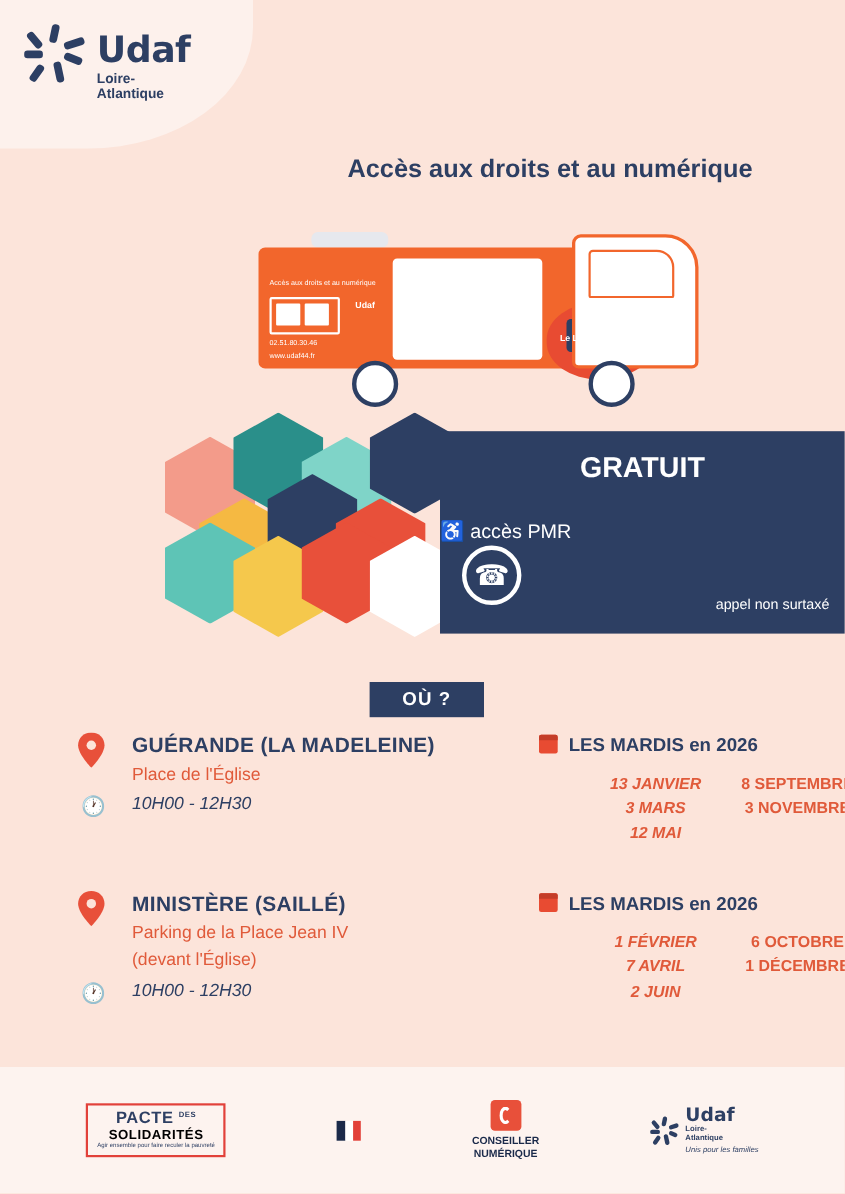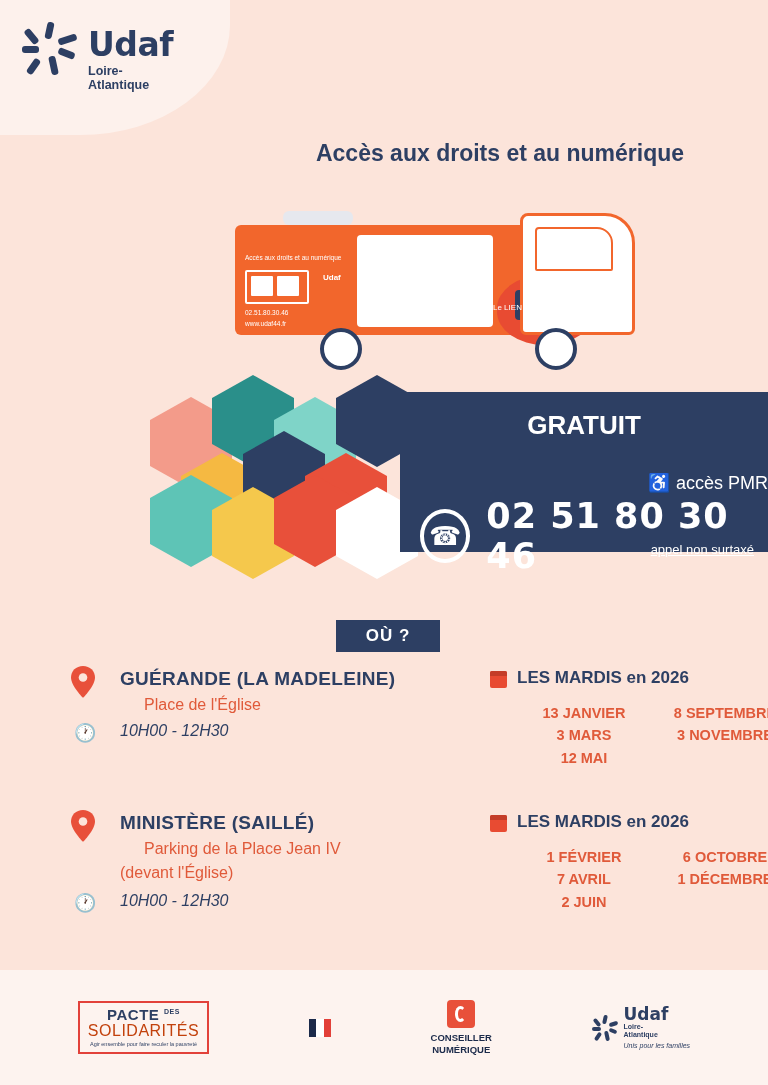--- a/index.html
+++ b/index.html
@@ -77,82 +77,82 @@
   }
   .bus-screen{
     position:absolute;left:10px;top:45px;width:60px;height:30px;border:2px solid #fff;border-radius:2px;
   }
   .bus-screen i{position:absolute;top:4px;width:22px;height:20px;background:#fff;border-radius:1px;}
   .bus-logo-mini{position:absolute;left:88px;top:48px;color:#fff;font-size:8px;font-weight:bold;}
   .bus-contact{position:absolute;left:10px;top:82px;color:#fff;font-size:6.5px;line-height:1.7;}
   .wheel{position:absolute;bottom:0;width:42px;height:42px;border-radius:50%;background:#fff;border:4px solid #2d3f63;box-sizing:border-box;}
   .wheel.w1{left:85px;}
   .wheel.w2{left:300px;}
-  .bus-lelien{position:absolute;left:258px;top:98px;color:#fff;font-size:8px;font-weight:normal;}
+  .bus-lelien{position:absolute;left:274px;top:98px;color:#fff;font-size:8px;font-weight:bold;}
 
   
   .hexes{position:absolute;left:150px;top:375px;width:260px;height:195px;}
   .hex{position:absolute;width:82px;height:92px;clip-path:polygon(50% 0,100% 25%,100% 75%,50% 100%,0 75%,0 25%);}
 
   
   .infobox{
-    position:absolute;left:400px;top:392px;width:368px;height:160px;
+    position:absolute;left:400px;top:392px;width:368px;height:184px;
     background:#2d3f63;color:#fff;
   }
   .gratuit{position:absolute;left:0;top:18px;width:368px;text-align:center;font-size:26px;font-weight:bold;}
   .rdv{position:absolute;left:0;top:48px;width:368px;text-align:center;font-size:25px;font-weight:bold;}
-  .pmr{position:absolute;left:0;top:80px;width:368px;text-align:right;font-size:18px;}
+  .pmr{position:absolute;left:0;top:80px;width:368px;text-align:left;font-size:18px;}
   .phone-row{position:absolute;left:20px;top:104px;display:flex;align-items:center;gap:16px;}
   .phone-circle{
     width:54px;height:54px;border-radius:50%;border:4px solid #fff;box-sizing:border-box;
     display:flex;align-items:center;justify-content:center;font-size:26px;
   }
   .phone-num{font-size:35px;font-weight:bold;letter-spacing:1px;font-family:"DejaVu Sans",sans-serif;}
-  .surtaxe{position:absolute;right:14px;top:150px;font-size:13px;text-decoration:underline;}
+  .surtaxe{position:absolute;right:14px;top:150px;font-size:13px;}
 
   
   .ou{
     position:absolute;left:336px;top:620px;width:104px;height:32px;background:#2d3f63;color:#fff;
     display:flex;align-items:center;justify-content:center;font-size:17px;font-weight:bold;letter-spacing:1px;
   }
 
   
   .loc{position:absolute;left:70px;width:700px;}
   .loc1{top:664px;}
   .loc2{top:808px;}
   .pin{position:absolute;left:0;top:2px;width:26px;height:32px;}
   .pin svg{display:block;}
   .loc-name{
     position:absolute;left:50px;top:4px;font-size:19px;font-weight:bold;color:#2d3f63;letter-spacing:0.3px;
   }
-  .loc-addr{position:absolute;left:50px;top:32px;font-size:16px;color:#e05a3a;margin-left:24px;}
+  .loc-addr{position:absolute;left:50px;top:32px;font-size:16px;color:#e05a3a;}
   .loc-addr2{position:absolute;left:50px;top:56px;font-size:16px;color:#e05a3a;}
   .clock{position:absolute;left:4px;font-size:18px;color:#2d3f63;}
   .loc-hours{position:absolute;left:50px;font-size:16px;color:#2d3f63;font-style:italic;}
 
-  .cal-row{position:absolute;left:420px;top:4px;display:flex;align-items:flex-end;gap:10px;}
+  .cal-row{position:absolute;left:420px;top:4px;display:flex;align-items:flex-start;gap:10px;}
   .cal-icon{width:17px;height:17px;background:#e84b32;border-radius:2px;position:relative;}
   .cal-icon:before{content:"";position:absolute;left:0;top:0;width:17px;height:5px;background:#c43d28;border-radius:2px 2px 0 0;}
   .cal-label{font-size:17px;font-weight:bold;color:#2d3f63;}
   .dates{position:absolute;left:455px;top:38px;width:300px;}
   .dates-col{position:absolute;font-size:14.5px;font-weight:bold;color:#e05a3a;line-height:1.55;text-align:center;}
-  .dc1{left:4px;width:110px;}
+  .dc1{left:16px;width:110px;font-style:italic;}
   .dc2{left:135px;width:130px;}
 
   
   .footer{
     position:absolute;left:0;bottom:0;width:768px;height:115px;background:#fdf3ef;
     display:flex;align-items:center;justify-content:space-around;padding:0 28px;box-sizing:border-box;
   }
   .f-item{display:flex;align-items:center;}
   .pacte{
     border:2px solid #e2413a;padding:4px 8px;text-align:center;line-height:1.05;
   }
   .pacte .p1{font-size:15px;font-weight:bold;color:#2d3f63;letter-spacing:0.5px;}
-  .pacte .p2{font-size:16px;font-weight:normal;color:#c2410c;letter-spacing:0.5px;}
+  .pacte .p2{font-size:12px;font-weight:bold;color:#000000;letter-spacing:0.5px;}
   .pacte .p3{font-size:5.5px;color:#2d3f63;margin-top:2px;}
   .marianne{display:flex;align-items:center;gap:6px;}
   .flag{width:22px;height:18px;display:flex;}
   .flag i{flex:1;}
   .min-txt{font-size:9px;font-weight:bold;color:#1b2a4a;line-height:1.2;}
   .min-dev{font-size:6px;color:#1b2a4a;font-style:italic;margin-top:2px;line-height:1.2;}
   .cn{text-align:center;}
   .cn-mark{width:28px;height:28px;background:#e8503a;border-radius:4px;margin:0 auto 4px;position:relative;}
   .cn-mark:after{content:"";position:absolute;left:8px;top:6px;width:11px;height:16px;border:3px solid #fff;border-radius:50%;border-right-color:transparent;box-sizing:border-box;}
   .cn-txt{font-size:9.5px;font-weight:bold;color:#1b2a4a;line-height:1.2;}
@@ -238,21 +238,20 @@
   </div>
 
   <div class="infobox">
     <div class="gratuit">GRATUIT</div>
     <div class="pmr">
       <span>♿</span>
       <span>accès PMR</span>
     </div>
     <div class="phone-row">
       <div class="phone-circle">☎</div>
-      <div class="phone-num">02 51 80 30 46</div>
     </div>
     <div class="surtaxe">appel non surtaxé</div>
   </div>
 
   <div class="ou">OÙ ?</div>
 
   <div class="loc loc1">
     <div class="pin">
       <svg width="26" height="32" viewBox="0 0 26 32">
           <path d="M13 0C6 0 1 5 1 11.6 1 20 13 32 13 32S25 20 25 11.6C25 5 20 0 13 0z" fill="#e8503a"></path>

